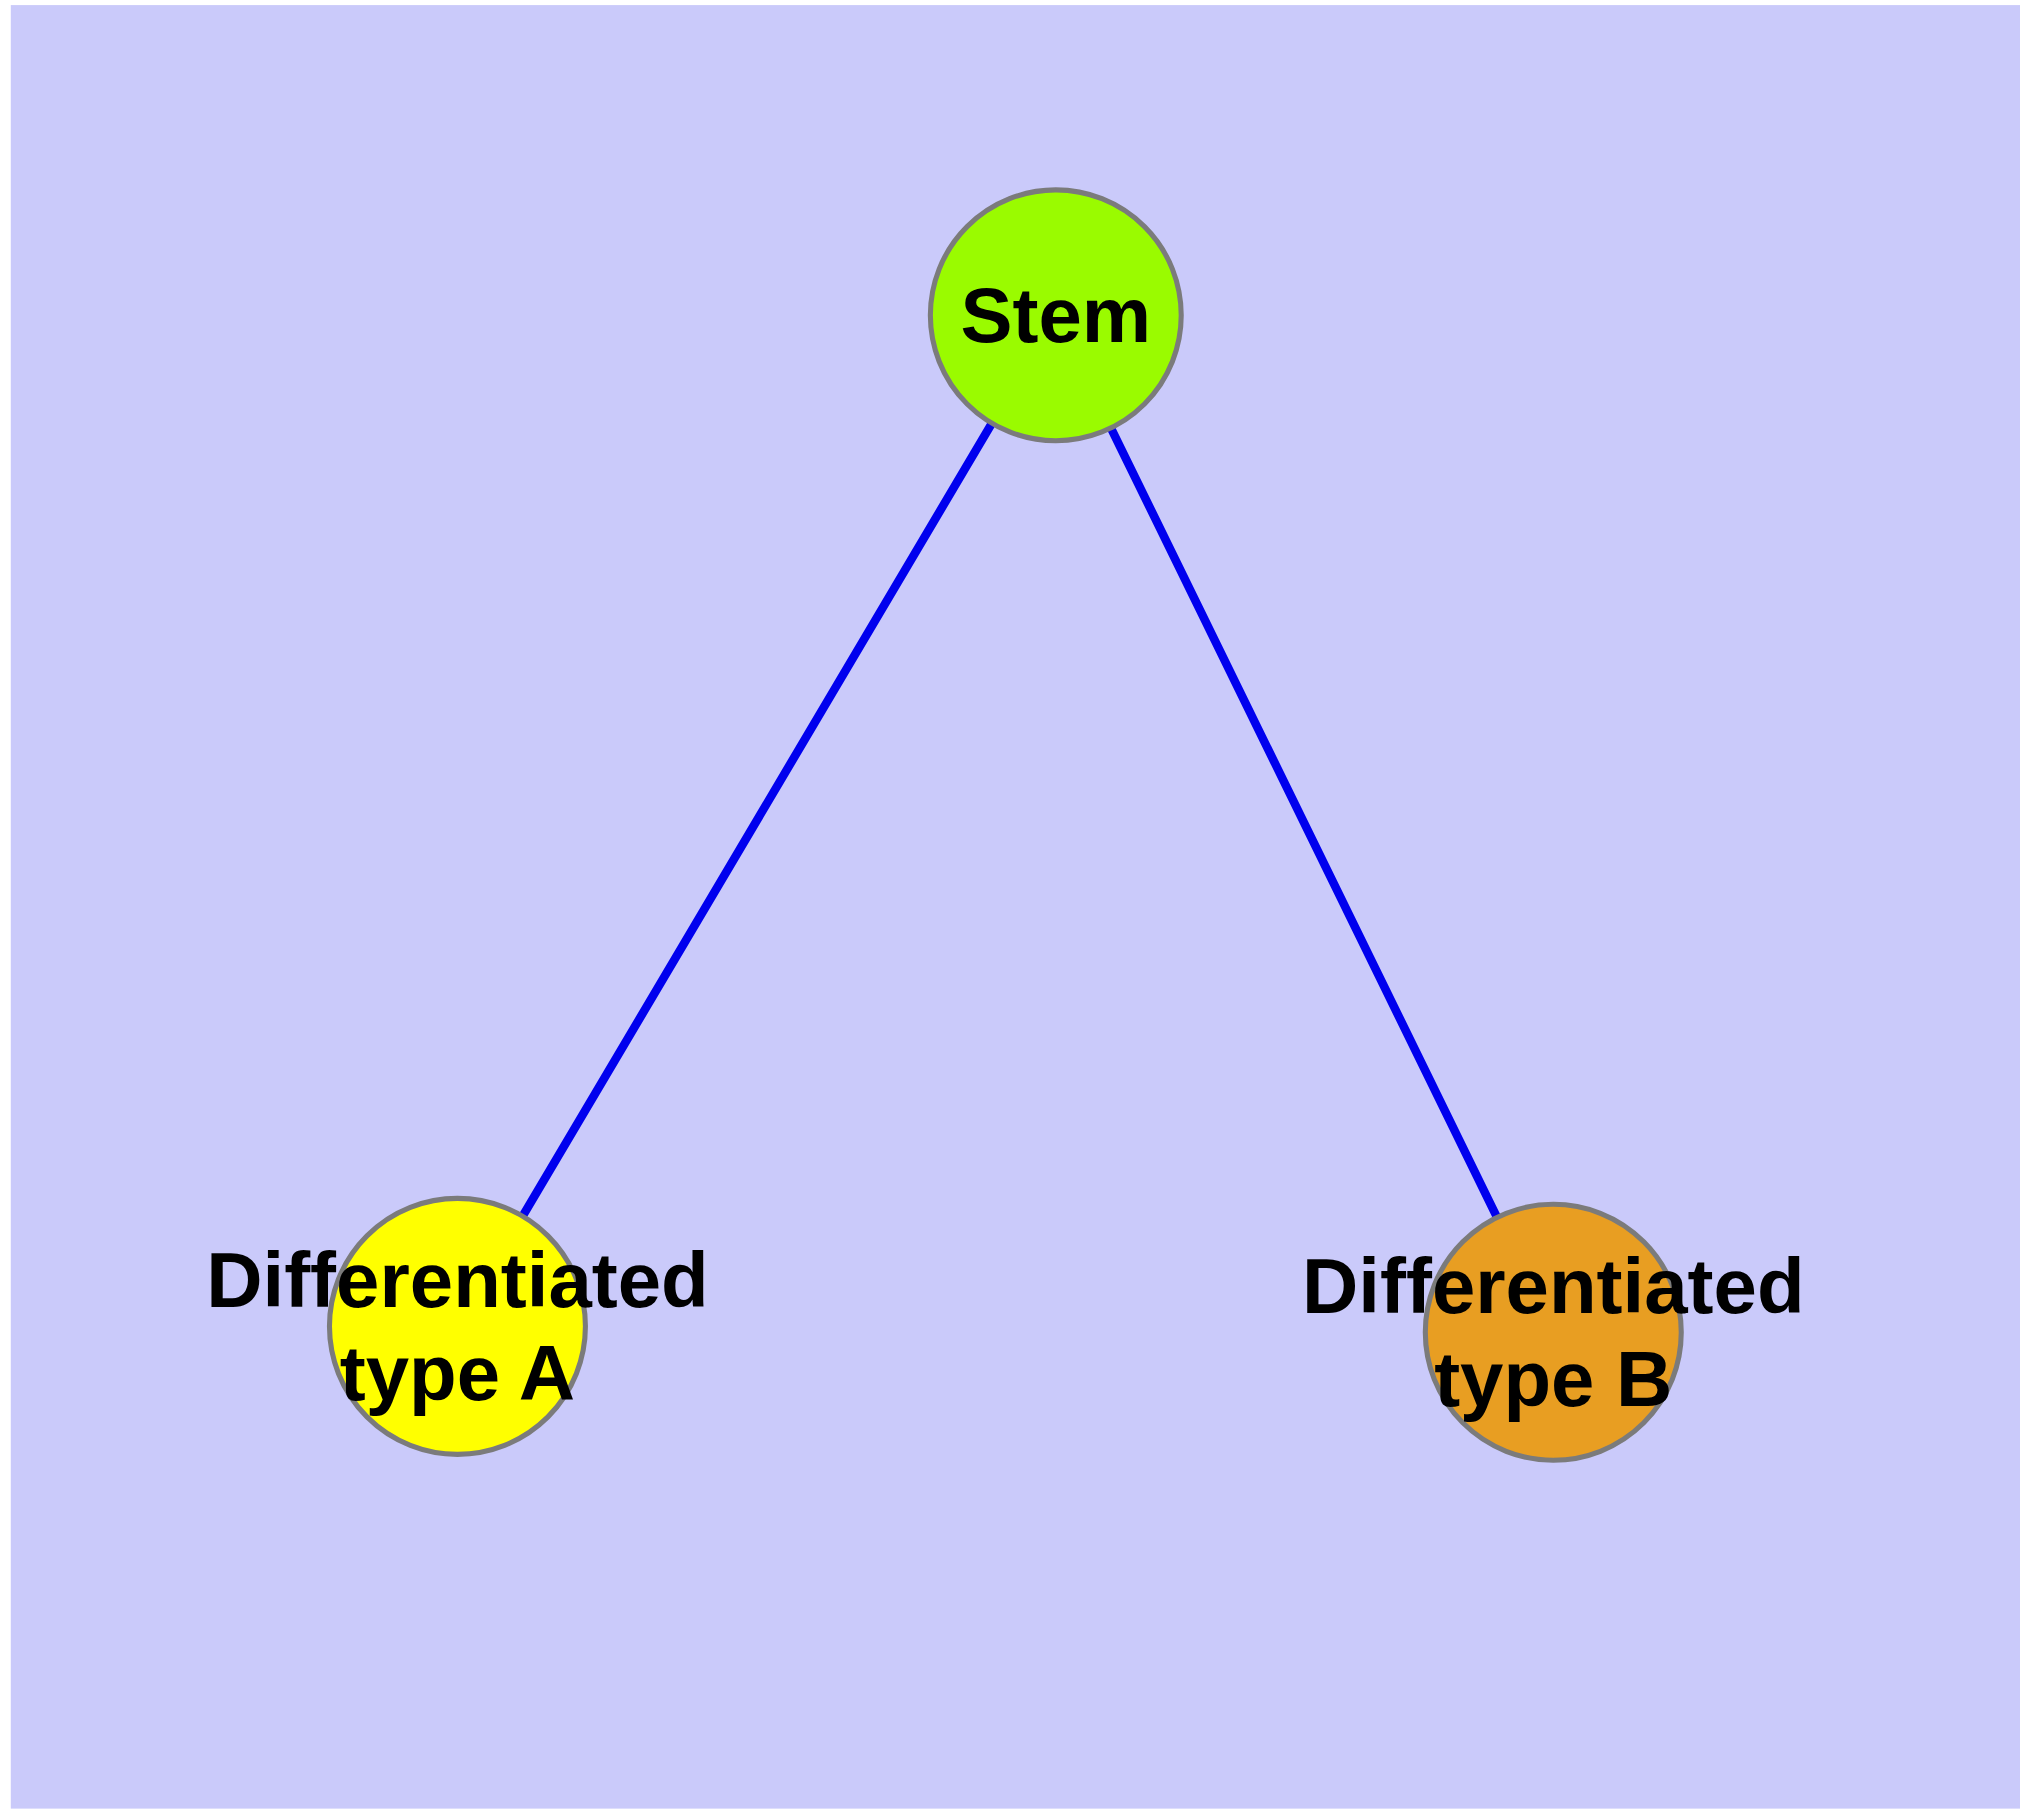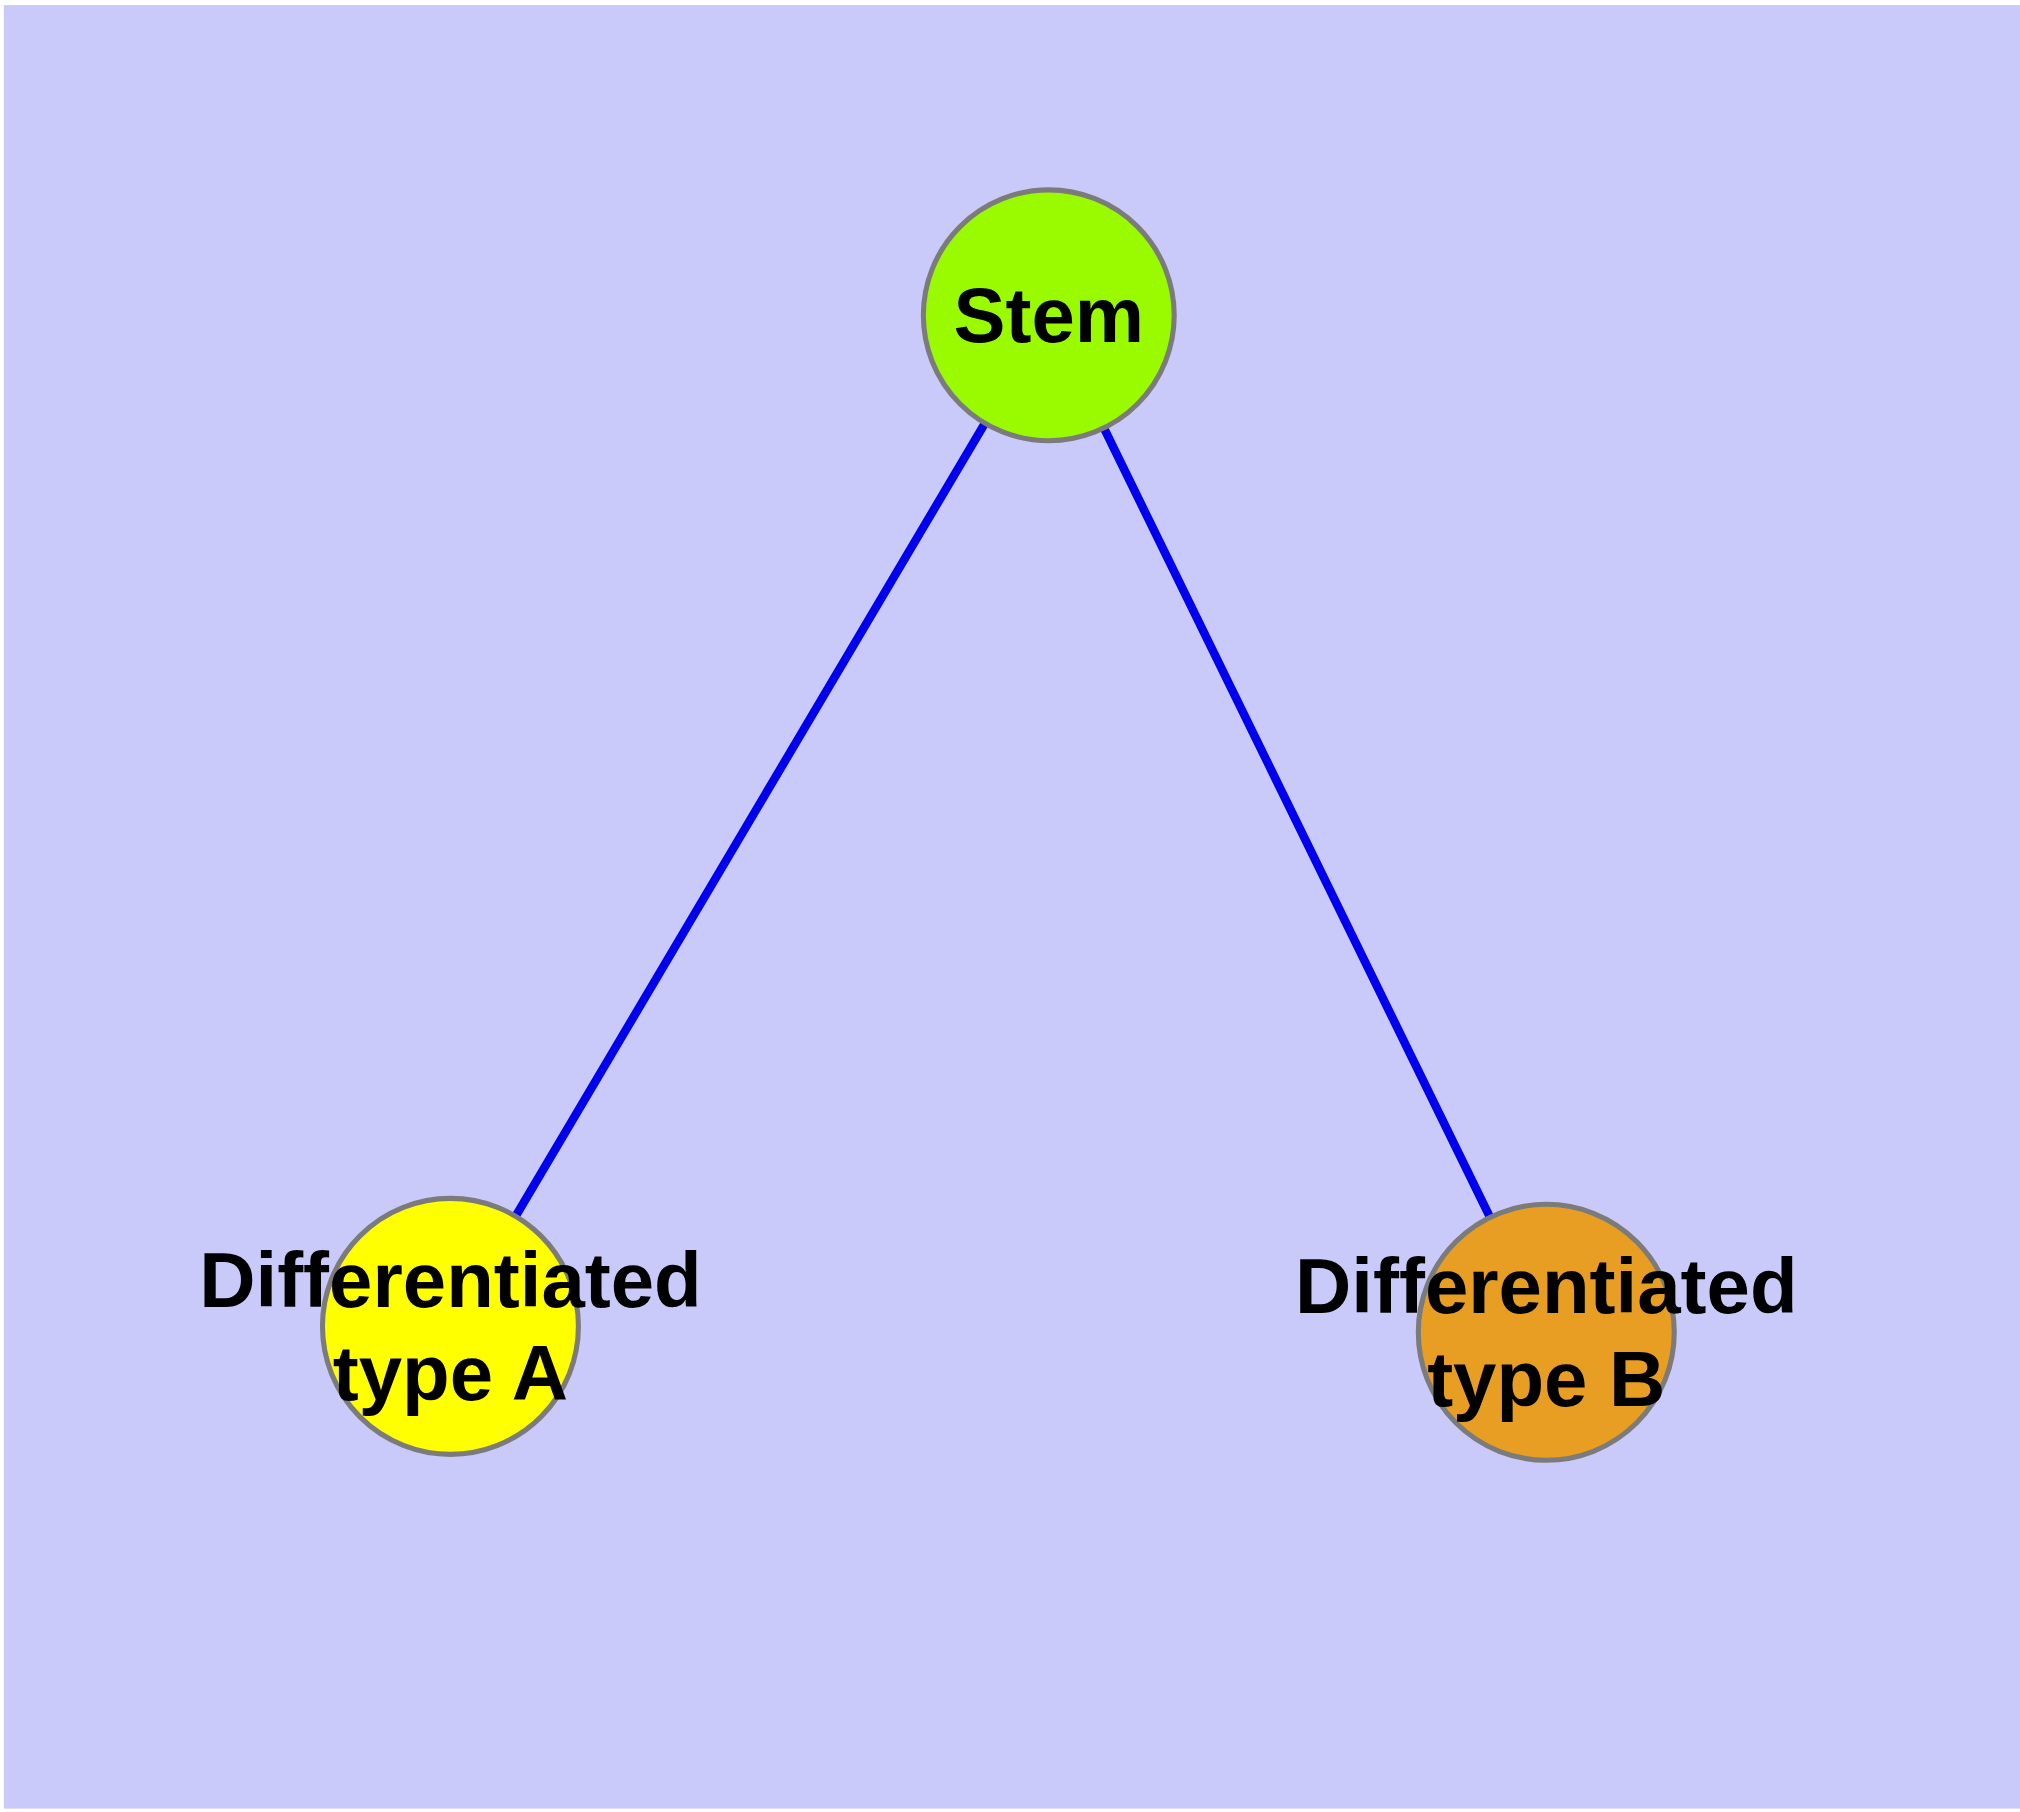--- a/index.html
+++ b/index.html
@@ -6,21 +6,21 @@
     margin: 0;
     padding: 0;
     width: 2021px;
     height: 1812px;
     background: #ffffff;
     overflow: hidden;
     font-family: "Liberation Sans", sans-serif;
   }
   .canvas-wrap {
     position: absolute;
-    top: 0; left: 1px;
+    top: 0; left: 8px;
     width: 1735px;
     height: 1812px;
   }
   svg { display: block; }
   .node-label {
     font-family: "Liberation Sans", "DejaVu Sans", sans-serif;
     font-weight: 700;
     font-size: 92px;
   }
 </style>

